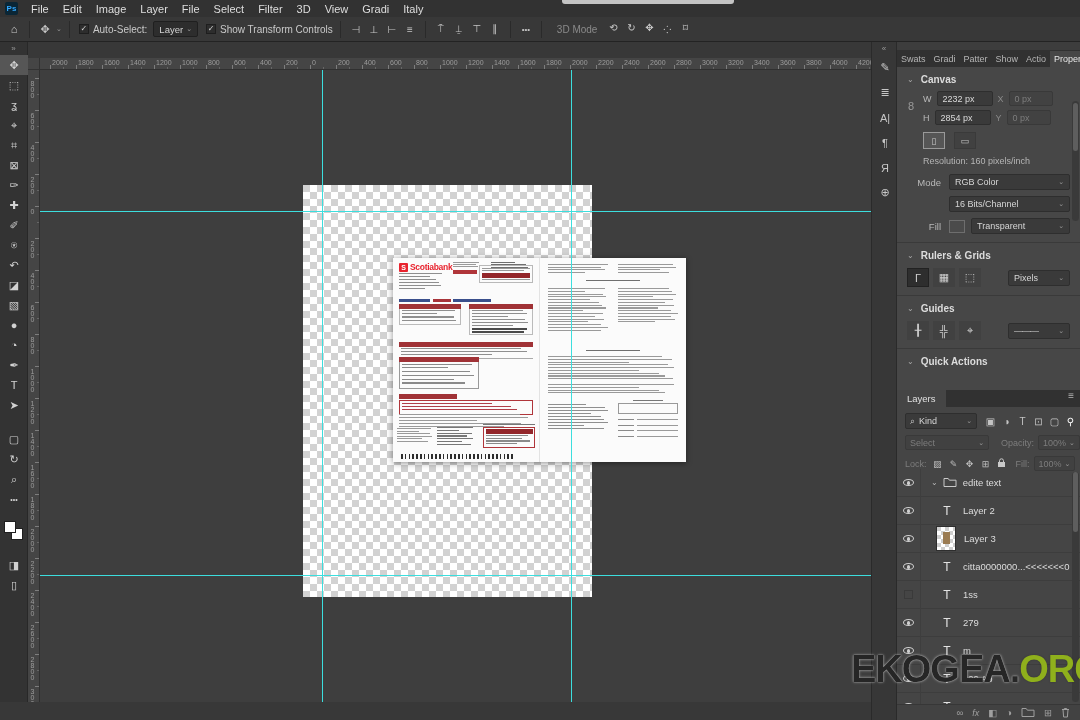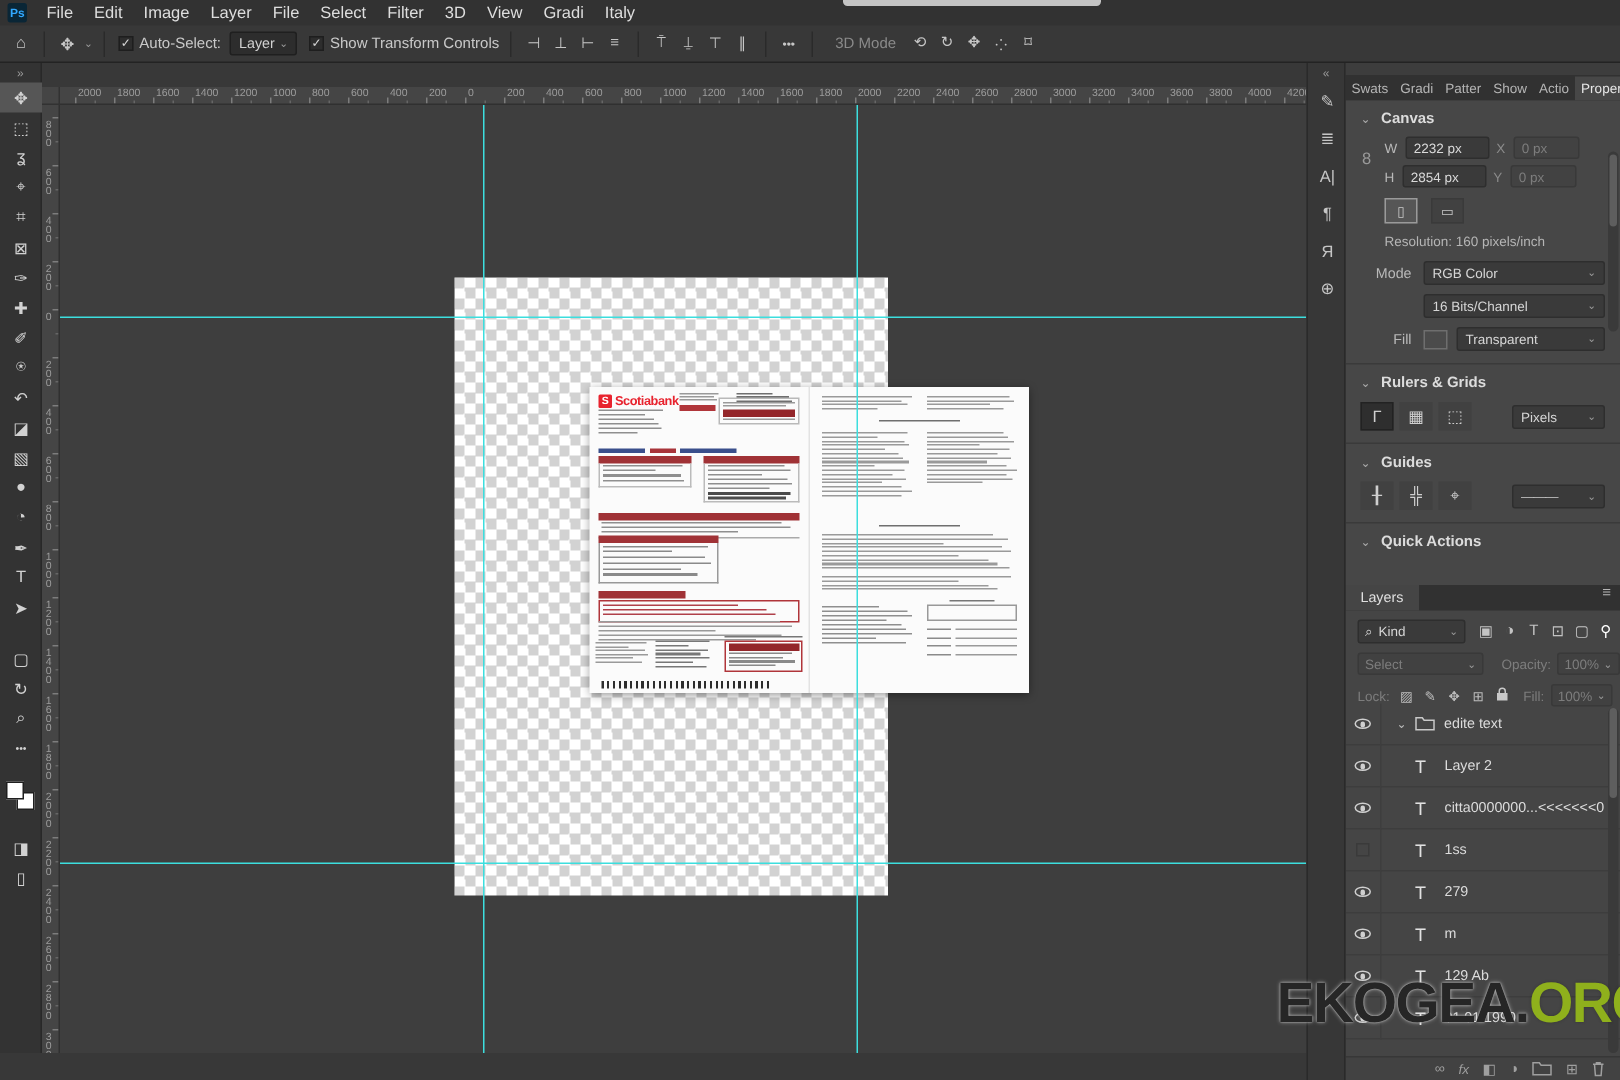--- a/index.html
+++ b/index.html
@@ -833,20 +833,27 @@
             <span class="eyecell">
               <span class="eye"></span>
             </span>
             <span class="ticon">T</span>
             <span class="lname" style="">Layer 2</span>
           </div>
           <div class="lrow">
             <span class="eyecell">
               <span class="eye"></span>
             </span>
+            <span class="lthumb"></span>
+            <span class="lname" style="">Layer 3</span>
+          </div>
+          <div class="lrow">
+            <span class="eyecell">
+              <span class="eye"></span>
+            </span>
             <span class="ticon">T</span>
             <span class="lname" style="">citta0000000...&lt;&lt;&lt;&lt;&lt;&lt;&lt;0 d</span>
           </div>
           <div class="lrow">
             <span class="eyecell">
               <span class="noeye"></span>
             </span>
             <span class="ticon">T</span>
             <span class="lname" style="">1ss</span>
           </div>

